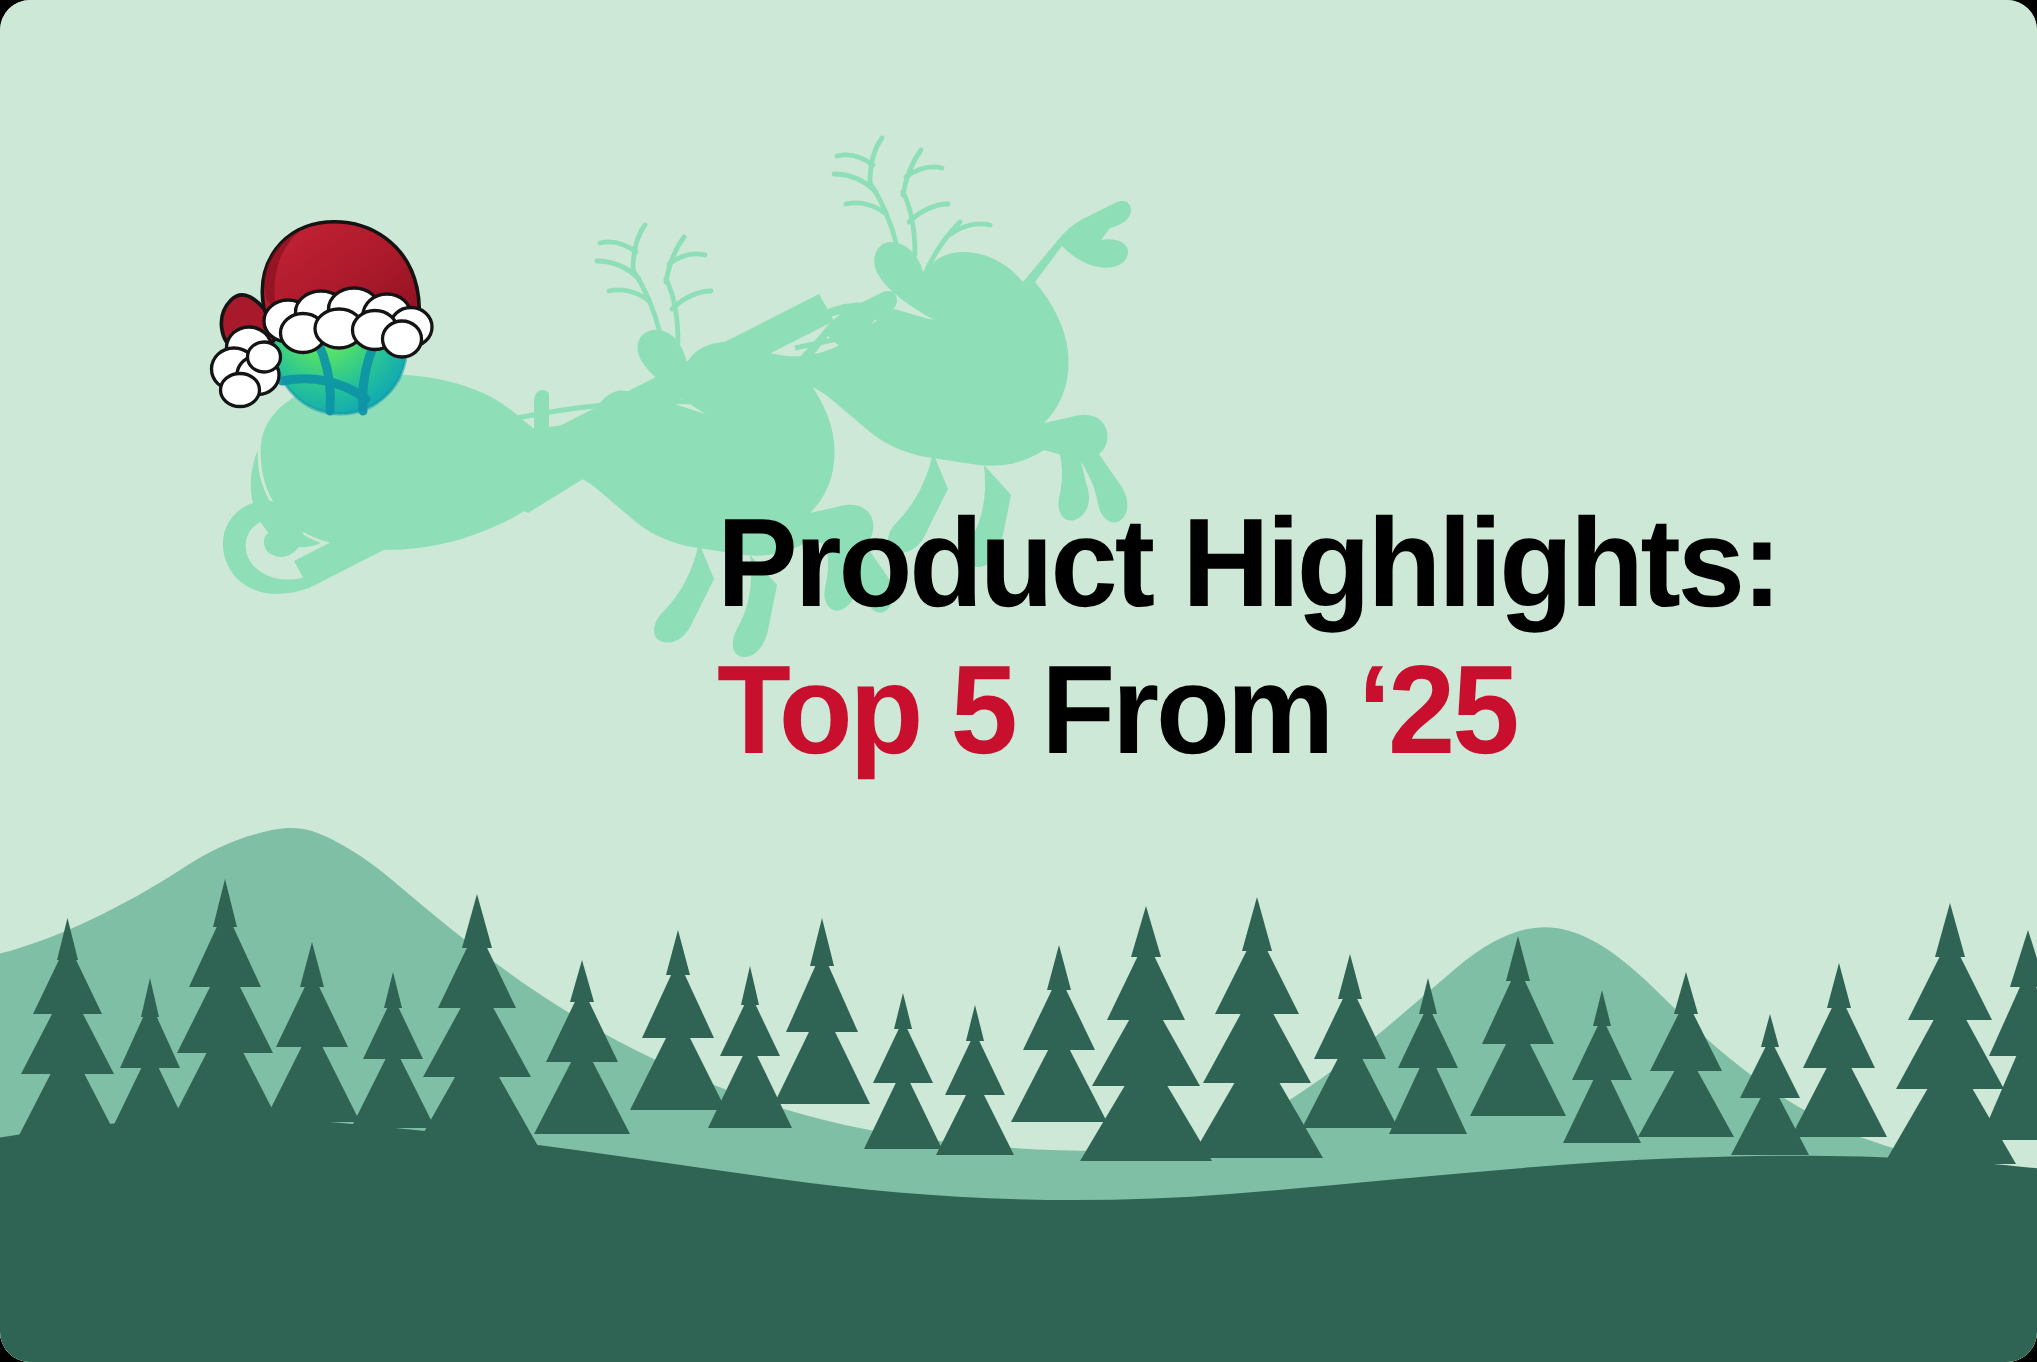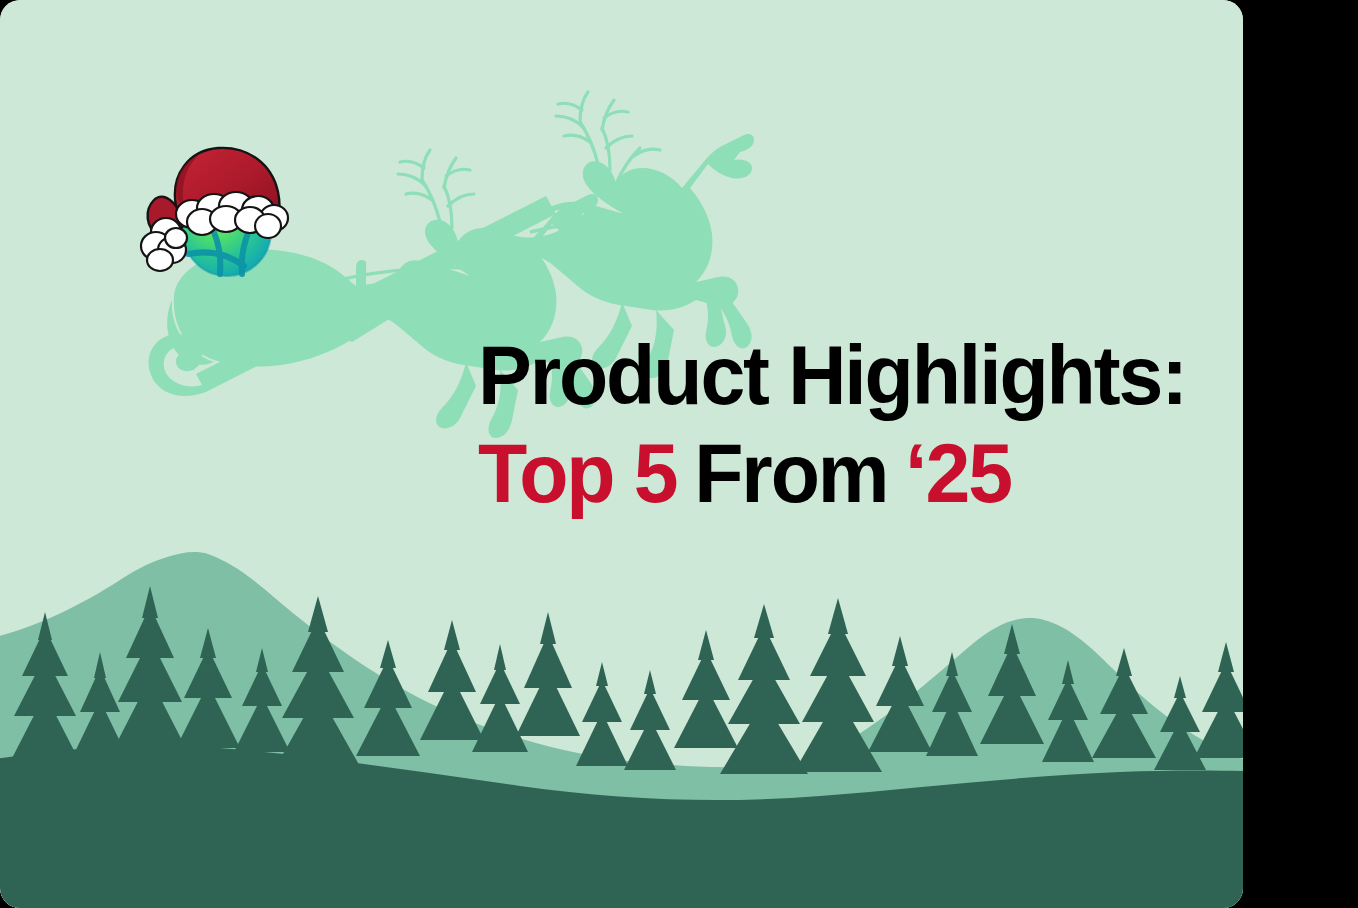--- a/index.html
+++ b/index.html
@@ -6,21 +6,21 @@
     margin: 0;
     padding: 0;
     background: #000000;
     width: 1358px;
     height: 908px;
     overflow: hidden;
     font-family: "Liberation Sans", sans-serif;
   }
   #card {
     position: relative;
-    width: 1243px;
+    width: 1358px;
     height: 908px;
     border-radius: 20px;
     overflow: hidden;
     background: #cde8d6;
   }
   #scene {
     position: absolute;
     inset: 0;
     width: 1358px;
     height: 908px;

